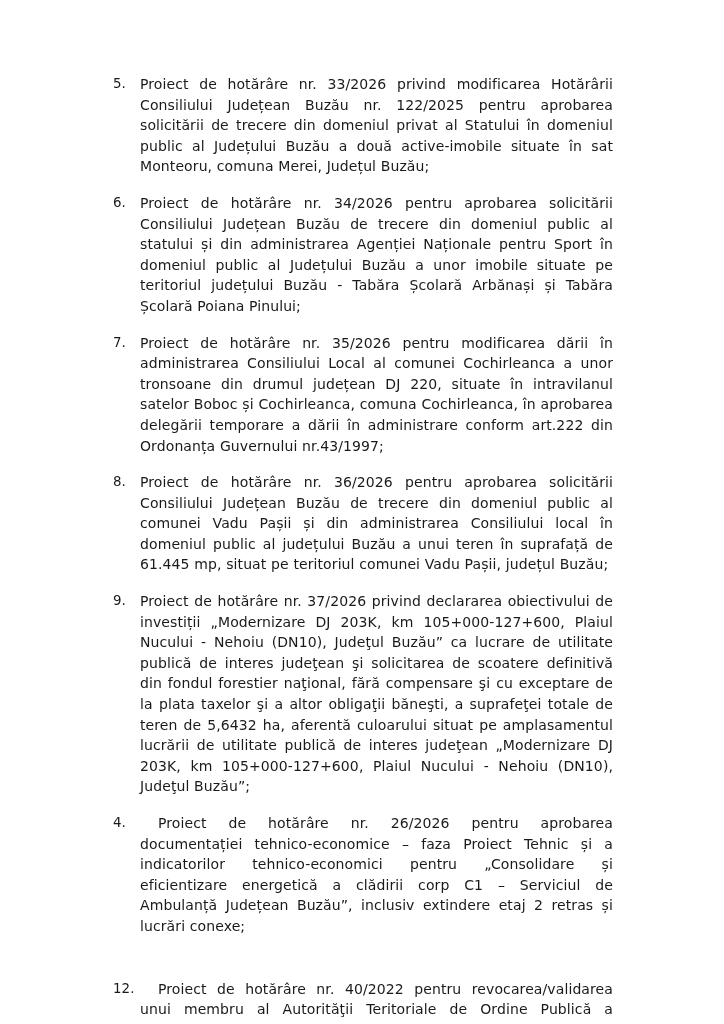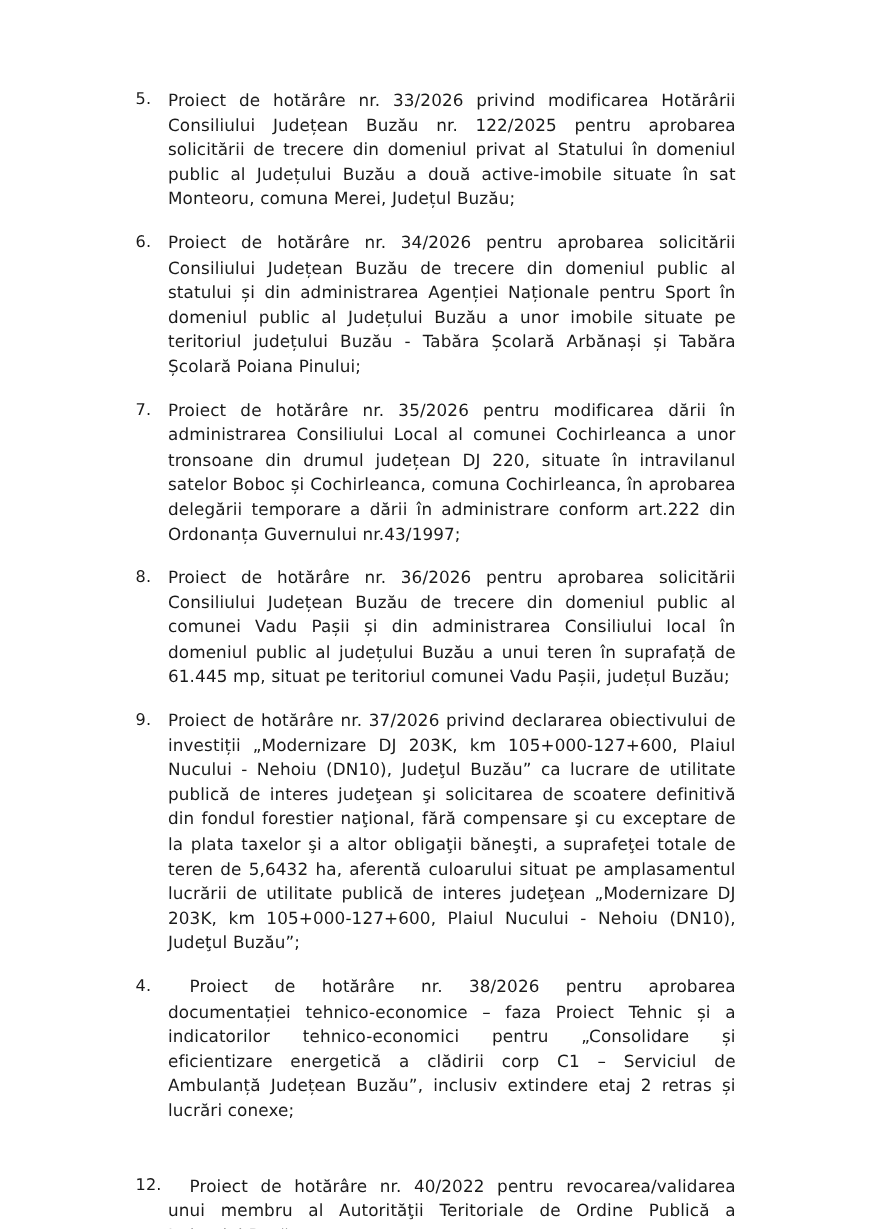--- a/index.html
+++ b/index.html
@@ -81,21 +81,21 @@
       <span class="item-text">Proiect de hotărâre nr. 36/2026 pentru aprobarea solicitării Consiliului Județean Buzău de trecere din domeniul public al comunei Vadu Pașii și din administrarea Consiliului local în domeniul public al  județului Buzău a unui teren în suprafață de 61.445 mp, situat pe teritoriul comunei Vadu Pașii, județul Buzău;</span>
     </div>
 
     <div class="item single">
       <span class="item-number">9.</span>
       <span class="item-text">Proiect de hotărâre nr. 37/2026 privind declararea obiectivului de investiții „Modernizare  DJ 203K, km 105+000-127+600, Plaiul Nucului - Nehoiu (DN10), Judeţul Buzău” ca lucrare de utilitate publică de interes judeţean şi solicitarea de scoatere definitivă din fondul forestier naţional, fără compensare şi cu exceptare de la plata taxelor şi a altor obligaţii băneşti, a suprafeţei totale de teren de 5,6432 ha, aferentă culoarului situat pe amplasamentul lucrării de utilitate publică de interes judeţean „Modernizare DJ 203K, km 105+000-127+600, Plaiul Nucului - Nehoiu (DN10), Judeţul Buzău”;</span>
     </div>
 
     <div class="item double">
       <span class="item-number">4.</span>
-      <span class="item-text">Proiect de hotărâre nr. 38/2026 pentru aprobarea documentației tehnico-economice – faza Proiect Tehnic și a indicatorilor  tehnico-economici pentru „Consolidare și eficientizare energetică a clădirii corp C1 – Serviciul de Ambulanță Județean Buzău”, inclusiv extindere etaj 2 retras și lucrări conexe;</span>
+      <span class="item-text">Proiect de hotărâre nr. 26/2026 pentru aprobarea documentației tehnico-economice – faza Proiect Tehnic și a indicatorilor  tehnico-economici pentru „Consolidare și eficientizare energetică a clădirii corp C1 – Serviciul de Ambulanță Județean Buzău”, inclusiv extindere etaj 2 retras și lucrări conexe;</span>
     </div>
 
 
     <div class="item double">
       <span class="item-number">12.</span>
       <span class="item-text">Proiect de hotărâre nr. 40/2022 pentru revocarea/validarea unui membru al Autorităţii Teritoriale de Ordine Publică a Judeţului Buzău;</span>
     </div>
 
   </div>
 </div>

